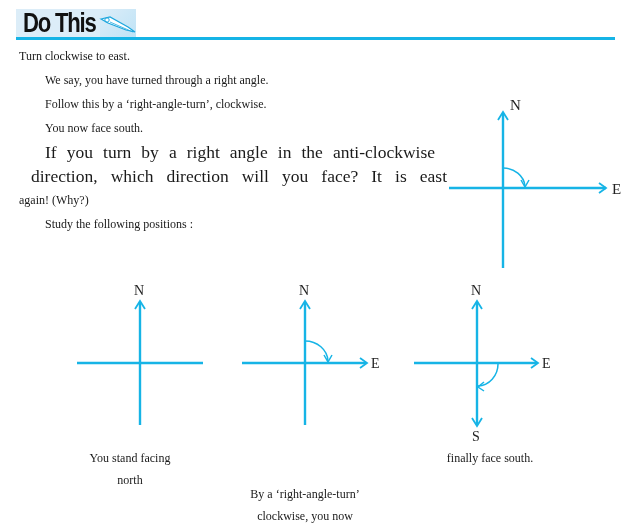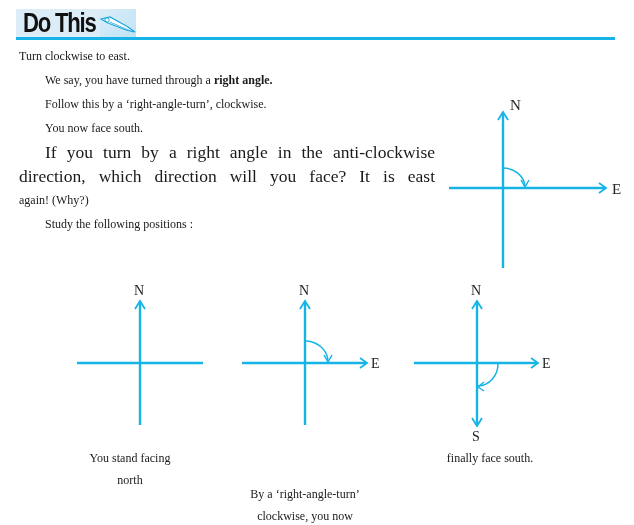--- a/index.html
+++ b/index.html
@@ -10,21 +10,21 @@
   .header-stripe { position:absolute; left:100px; top:9px; width:36px; height:28px;
                    background:linear-gradient(135deg,#dcedf8 0%,#bfe3f6 100%); }
   .header-title { position:absolute; left:23px; top:6px; font-family:"Liberation Sans", sans-serif;
                   font-weight:bold; font-size:27px; letter-spacing:-1.5px; color:#111;
                   transform:scaleX(0.82); transform-origin:left top; line-height:34px; }
   .pen-icon { position:absolute; left:98px; top:13px; width:40px; height:22px; }
   .header-rule { position:absolute; left:16px; top:37px; width:599px; height:3px; background:#16b4e6; }
   .para { position:absolute; font-size:12px; line-height:24.5px; white-space:nowrap; }
   .justify-line { position:absolute; left:19px; width:416px; font-size:17.5px; line-height:24.5px;
                   text-align:justify; text-align-last:justify; white-space:nowrap; }
-  b { font-weight:bold; }
+  b { font-weight:normal; }
   svg text { font-family:"Liberation Serif", "DejaVu Serif", serif; fill:#222; }
   .caption { position:absolute; font-size:12px; line-height:22px; text-align:center; }
 </style>
 </head>
 <body>
 
 <div>
   <div class="header-box"></div>
   <div class="header-stripe"></div>
   <div class="header-title">Do This</div>
@@ -34,21 +34,21 @@
     <line x1="12" y1="9" x2="35" y2="19" stroke="#1da7de" stroke-width="0.8"></line>
   </svg>
   <div class="header-rule"></div>
 </div>
 
 <div class="para" style="left:19px;top:44px;">Turn clockwise to east.</div>
 <div class="para" style="left:45px;top:68px;"><span>We say, you have turned through a </span><b>right angle.</b></div>
 <div class="para" style="left:45px;top:92px;">Follow this by a ‘right-angle-turn’, clockwise.</div>
 <div class="para" style="left:45px;top:116px;">You now face south.</div>
 <div class="justify-line" style="left:45px;width:390px;top:140px;">If you turn by a right angle in the anti-clockwise</div>
-<div class="justify-line" style="top:164px;">direction, which direction will you face? It is east</div>
+<div class="justify-line" style="top:164px;margin-left:12px;">direction, which direction will you face? It is east</div>
 <div class="para" style="left:19px;top:188px;">again! (Why?)</div>
 <div class="para" style="left:45px;top:212px;font-family:Liberation Serif, serif;">Study the following positions :</div>
 
 <svg style="position:absolute;left:440px;top:90px;" width="194" height="180" viewBox="440 90 194 180">
   <g stroke="#16b4e6" stroke-width="2.4" fill="none">
     <line x1="449" y1="188" x2="606" y2="188"></line>
     <polyline points="599,183 606,188 599,193" stroke-width="1.8"></polyline>
     <line x1="503" y1="113" x2="503" y2="268"></line>
     <polyline points="498,120 503,112 508,120" stroke-width="1.8"></polyline>
   </g>

